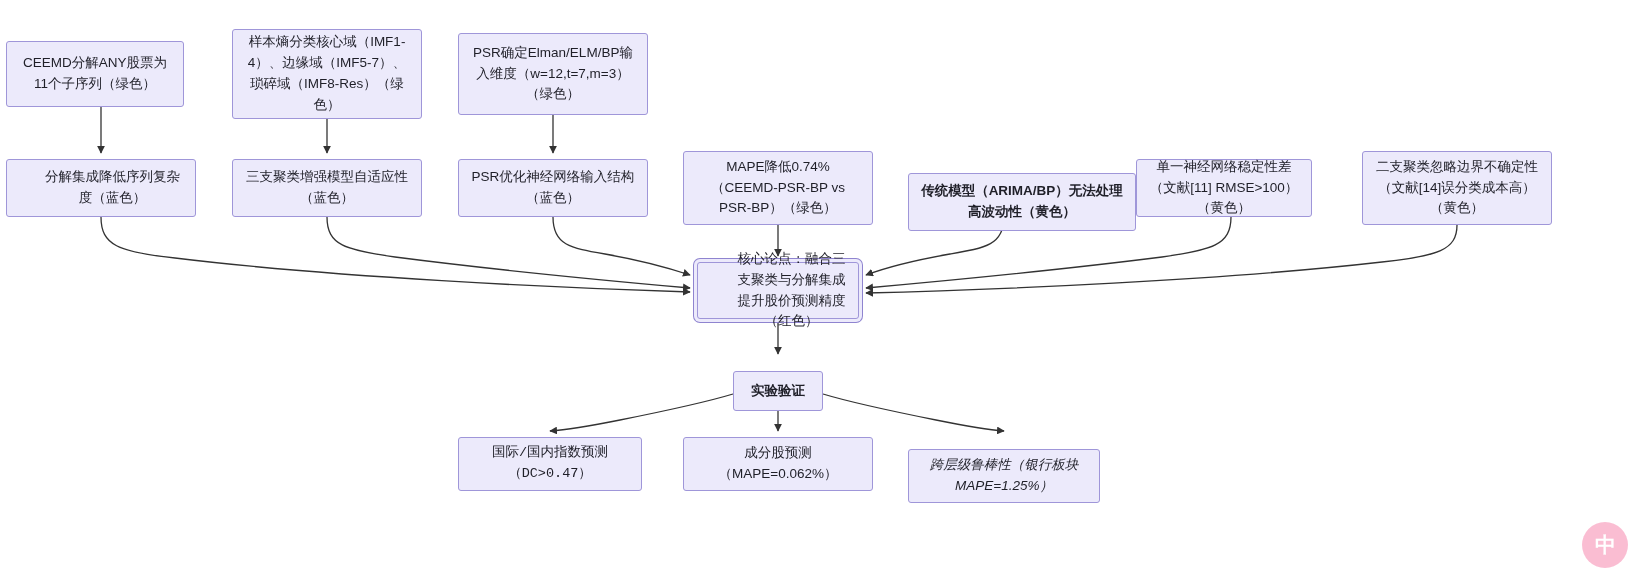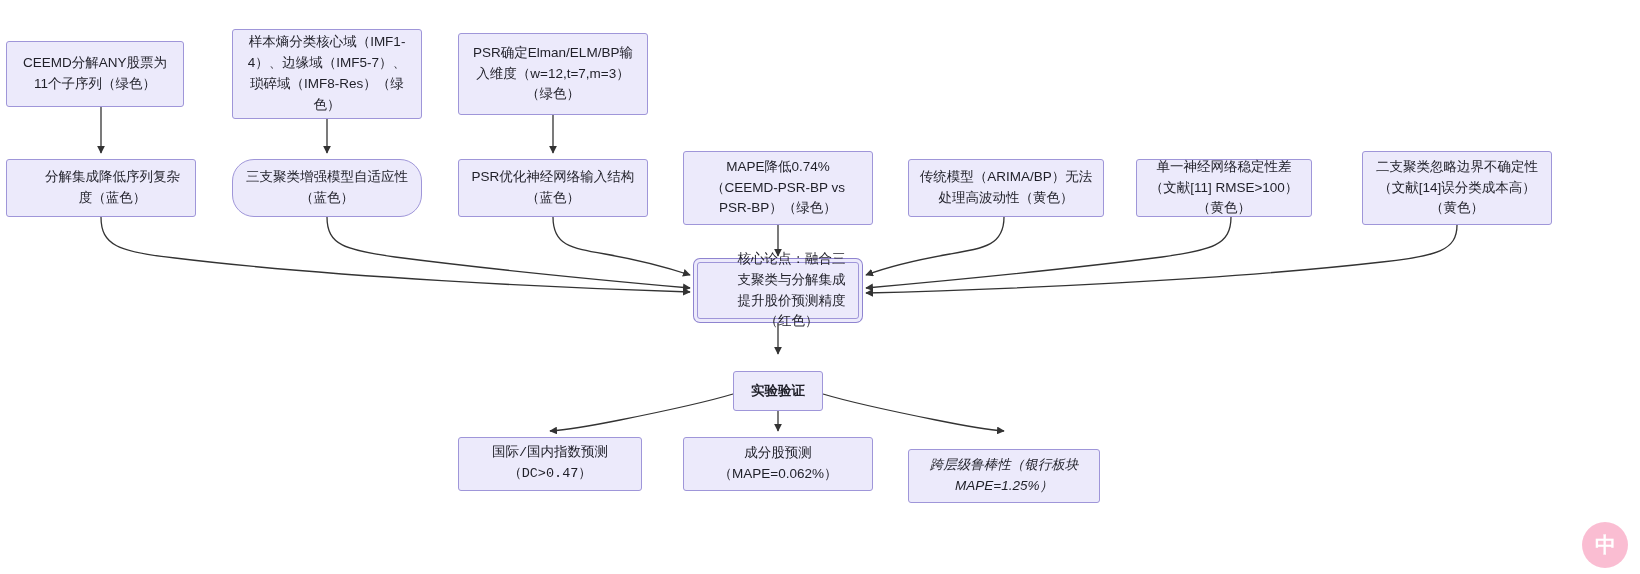--- a/index.html
+++ b/index.html
@@ -115,30 +115,30 @@
       </div>
       <div class="node" style="left: 232px; top: 29px; width: 190px; height: 90px;">
         <span>样本熵分类核心域（IMF1-4）、边缘域（IMF5-7）、琐碎域（IMF8-Res）（绿色）</span>
       </div>
       <div class="node" style="left: 458px; top: 33px; width: 190px; height: 82px;">
         <span>PSR确定Elman/ELM/BP输入维度（w=12,t=7,m=3）（绿色）</span>
       </div>
       <div class="node" style="left: 6px; top: 159px; width: 190px; height: 58px; padding-left: 32px;">
         <span>分解集成降低序列复杂度（蓝色）</span>
       </div>
-      <div class="node" style="left: 232px; top: 159px; width: 190px; height: 58px; border-radius: 22px;">
+      <div class="node" style="left: 232px; top: 159px; width: 190px; height: 58px;">
         <span>三支聚类增强模型自适应性（蓝色）</span>
       </div>
       <div class="node" style="left: 458px; top: 159px; width: 190px; height: 58px;">
         <span>PSR优化神经网络输入结构（蓝色）</span>
       </div>
       <div class="node" style="left: 683px; top: 151px; width: 190px; height: 74px;">
         <span>MAPE降低0.74%（CEEMD-PSR-BP vs PSR-BP）（绿色）</span>
       </div>
-      <div class="node" style="left: 908px; top: 159px; width: 196px; height: 58px;">
+      <div class="node" style="left: 908px; top: 173px; width: 228px; height: 58px; font-weight: bold;">
         <span>传统模型（ARIMA/BP）无法处理高波动性（黄色）</span>
       </div>
       <div class="node" style="left: 1136px; top: 159px; width: 176px; height: 58px;">
         <span>单一神经网络稳定性差（文献[11] RMSE&gt;100）（黄色）</span>
       </div>
       <div class="node" style="left: 1362px; top: 151px; width: 190px; height: 74px;">
         <span>二支聚类忽略边界不确定性（文献[14]误分类成本高）（黄色）</span>
       </div>
       <div class="node core" style="left: 697px; top: 262px; width: 162px; height: 57px; padding-left: 36px;">
         <span>核心论点：融合三支聚类与分解集成提升股价预测精度（红色）</span>

